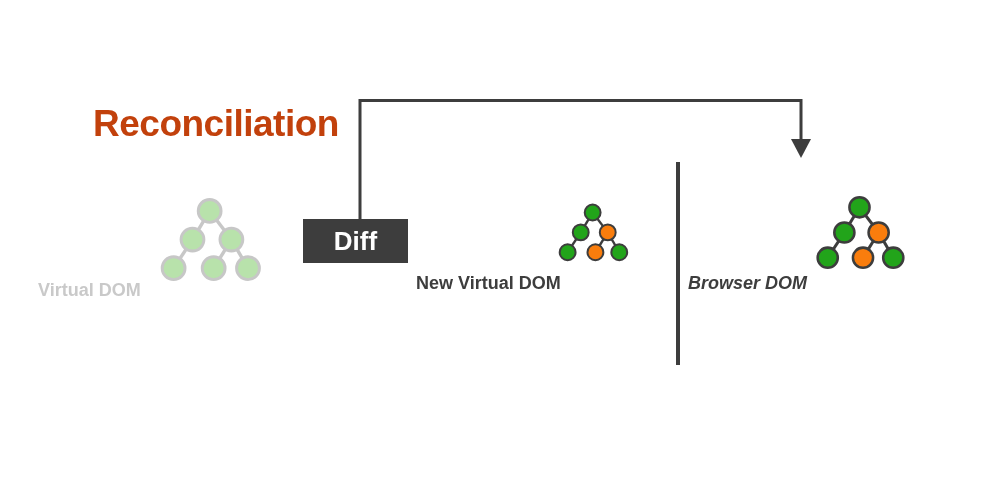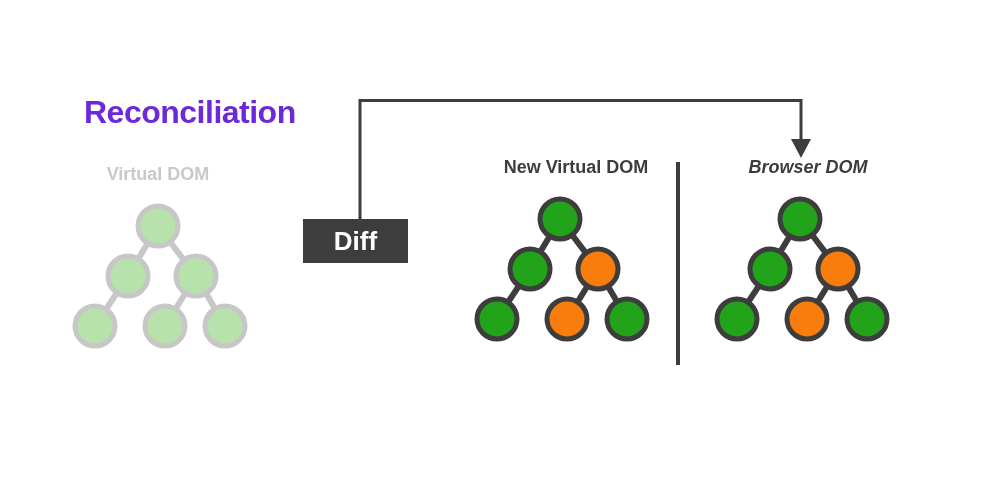--- a/index.html
+++ b/index.html
@@ -14,24 +14,24 @@
   .stage {
     position: relative;
     width: 1000px;
     height: 500px;
     background: #ffffff;
   }
   .page-title {
     position: absolute;
     left: 76px;
     top: 86px;
-    margin: 8px;
-    font-size: 32px;
+    margin: 17px;
+    font-size: 37px;
     font-weight: bold;
-    color: #6d28d9;
+    color: #c2410c;
     letter-spacing: -0.5px;
   }
   .update-label {
     position: absolute;
     left: 520px;
     top: 74px;
     width: 120px;
     text-align: center;
     font-size: 18px;
     font-weight: bold;
@@ -62,22 +62,22 @@
     left: 676px;
     top: 162px;
     width: 4px;
     height: 203px;
     background: #3d3d3d;
   }
   .tree-block {
     position: absolute;
     width: 240px;
     display: flex;
-    flex-direction: column;
-    align-items: center;
+    flex-direction: row;
+    align-items: flex-end;
   }
   .tree-block .tree-label {
     height: 22px;
     line-height: 22px;
     font-size: 18px;
     font-weight: bold;
     color: #3d3d3d;
     margin-bottom: 14px;
     white-space: nowrap;
   }
@@ -117,21 +117,21 @@
         <line x1="158" y1="77" x2="187" y2="127" stroke="#c7c7c7" stroke-width="6"></line>
         <circle cx="120" cy="27" r="20" fill="#b8e2ab" stroke="#c7c7c7" stroke-width="5"></circle>
         <circle cx="90" cy="77" r="20" fill="#b8e2ab" stroke="#c7c7c7" stroke-width="5"></circle>
         <circle cx="158" cy="77" r="20" fill="#b8e2ab" stroke="#c7c7c7" stroke-width="5"></circle>
         <circle cx="57" cy="127" r="20" fill="#b8e2ab" stroke="#c7c7c7" stroke-width="5"></circle>
         <circle cx="127" cy="127" r="20" fill="#b8e2ab" stroke="#c7c7c7" stroke-width="5"></circle>
         <circle cx="187" cy="127" r="20" fill="#b8e2ab" stroke="#c7c7c7" stroke-width="5"></circle>
       </svg>
   </div>
 
-  <div class="tree-block" id="tree-block-1" style="left:440px; top:156px;">
+  <div class="tree-block" id="tree-block-1" style="left:400px; top:156px;">
     <div class="tree-label">New Virtual DOM</div>
     <svg class="tree-svg" width="240" height="152" viewBox="0 0 240 152">
         <line x1="120" y1="27" x2="90" y2="77" stroke="#3d3d3d" stroke-width="6"></line>
         <line x1="120" y1="27" x2="158" y2="77" stroke="#3d3d3d" stroke-width="6"></line>
         <line x1="90" y1="77" x2="57" y2="127" stroke="#3d3d3d" stroke-width="6"></line>
         <line x1="158" y1="77" x2="127" y2="127" stroke="#3d3d3d" stroke-width="6"></line>
         <line x1="158" y1="77" x2="187" y2="127" stroke="#3d3d3d" stroke-width="6"></line>
         <circle cx="120" cy="27" r="20" fill="#22a41a" stroke="#3d3d3d" stroke-width="5"></circle>
         <circle cx="90" cy="77" r="20" fill="#22a41a" stroke="#3d3d3d" stroke-width="5"></circle>
         <circle cx="158" cy="77" r="20" fill="#f97d0d" stroke="#3d3d3d" stroke-width="5"></circle>

